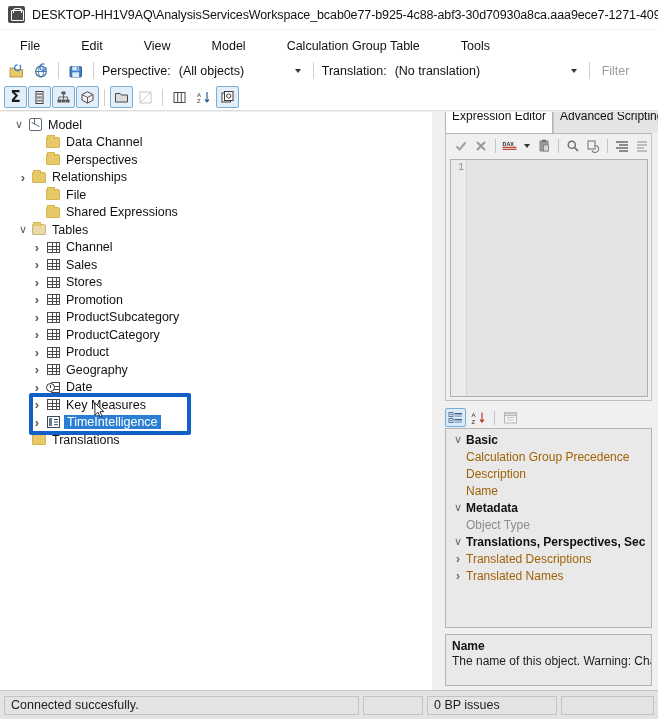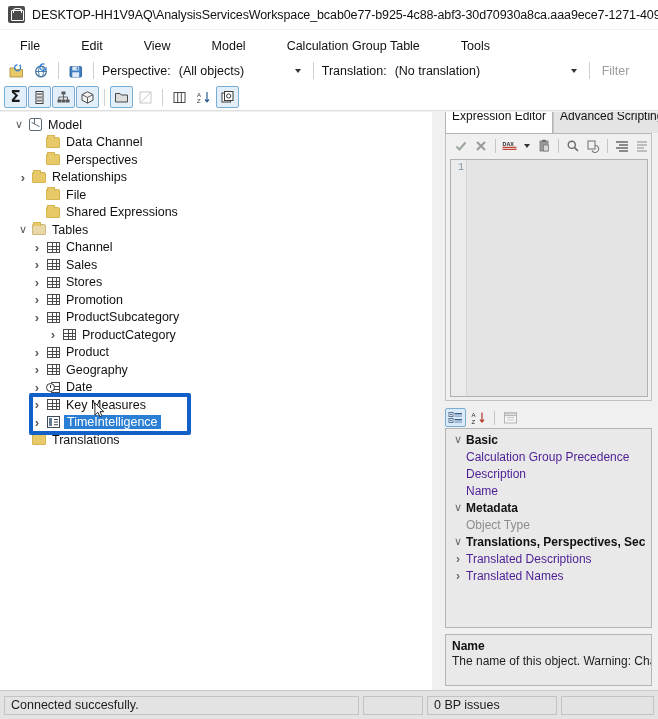--- a/index.html
+++ b/index.html
@@ -265,21 +265,21 @@
   .pg-row {
     display: flex; align-items: center; height: 17px;
     font-size: 12px; white-space: nowrap; cursor: default; padding-left: 4px;
   }
   .pg-exp {
     width: 16px; flex: 0 0 16px; text-align: center; color: #6a6a6a; font-size: 9px; line-height: 1;
   }
   .pg-exp.down::before { content: "\2228"; font-size: 11px; }
   .pg-exp.right::before { content: "\203A"; font-size: 12px; font-weight: bold; }
   .pg-cat { font-weight: bold; color: #111; }
-  .pg-name { color: #4c1d95; padding-left: 8px; }
+  .pg-name { color: #a16207; padding-left: 8px; }
   .pg-name.dim { color: #8d8d8d; }
   .pg-name.nopad { padding-left: 0; }
 
   .pg-desc {
     margin: 6px 6px 4px 8px; background: #e9e9e9; border: 1px solid #b5b5b5;
     height: 52px; padding: 4px 6px; overflow: hidden;
   }
   .pg-desc-title { font-weight: bold; font-size: 12px; color: #111; }
   .pg-desc-text { font-size: 12px; color: #1d1d1d; white-space: nowrap; margin-top: 1px; }
 
@@ -512,21 +512,21 @@
         </div>
 
         <div class="tnode" style="padding-left:30px;text-align:right;">
           <span class="chev right"></span>
           <span class="ticon">
               <span class="grid"></span>
             </span>
           <span class="tlabel">ProductSubcategory</span>
         </div>
 
-        <div class="tnode" style="padding-left:46px;">
+        <div class="tnode" style="padding-left:30px;">
           <span class="chev right"></span>
           <span class="ticon">
               <span class="grid"></span>
             </span>
           <span class="tlabel">ProductCategory</span>
         </div>
 
         <div class="tnode" style="padding-left:30px;">
           <span class="chev right"></span>
           <span class="ticon">

